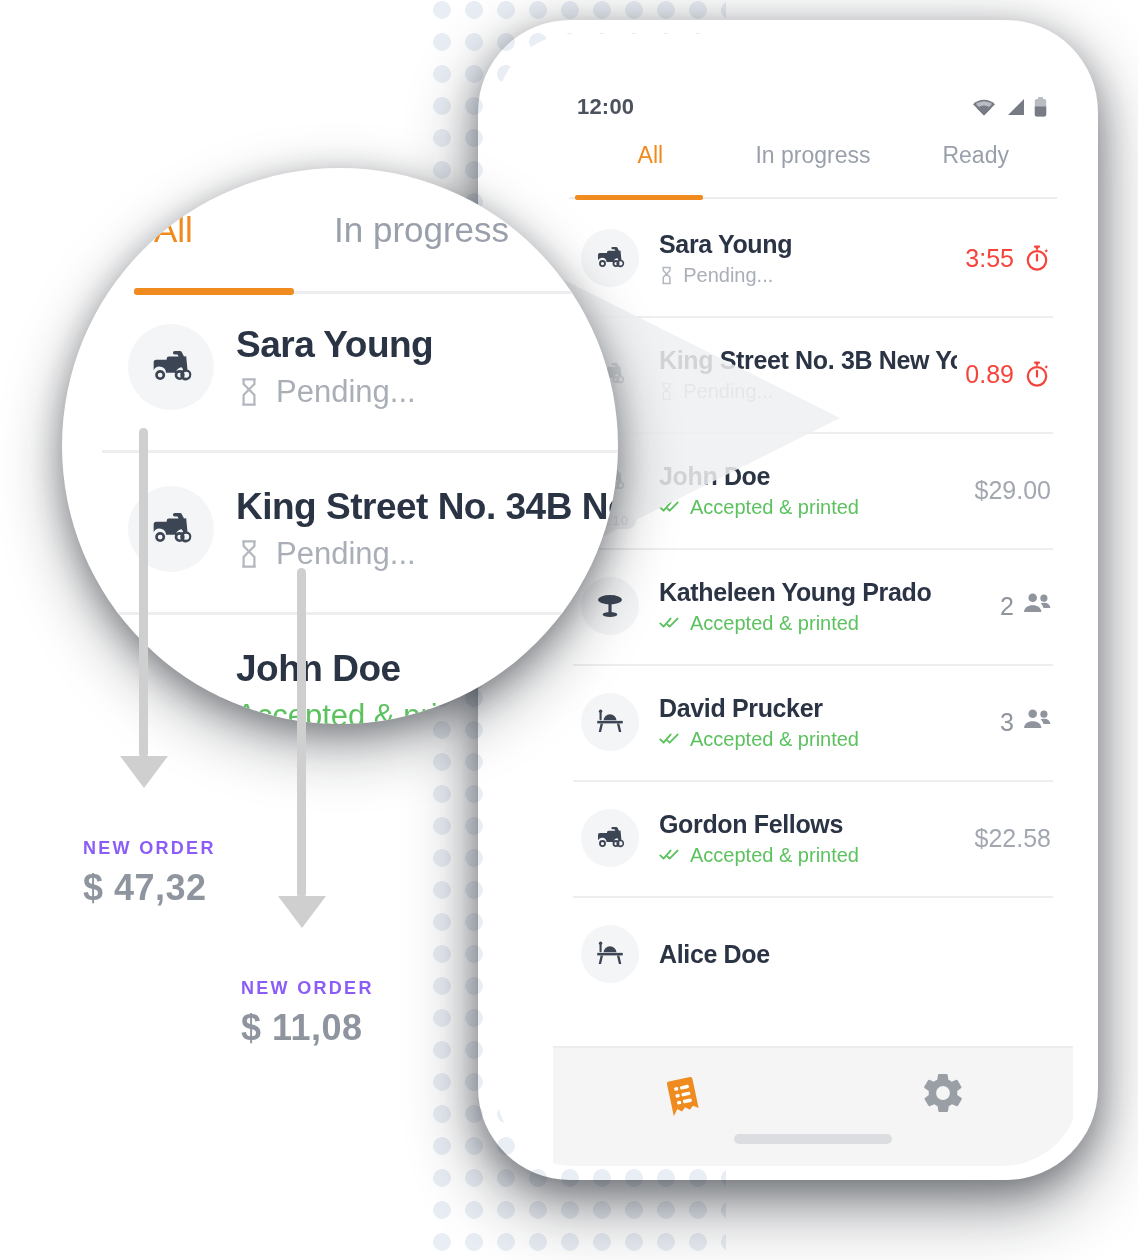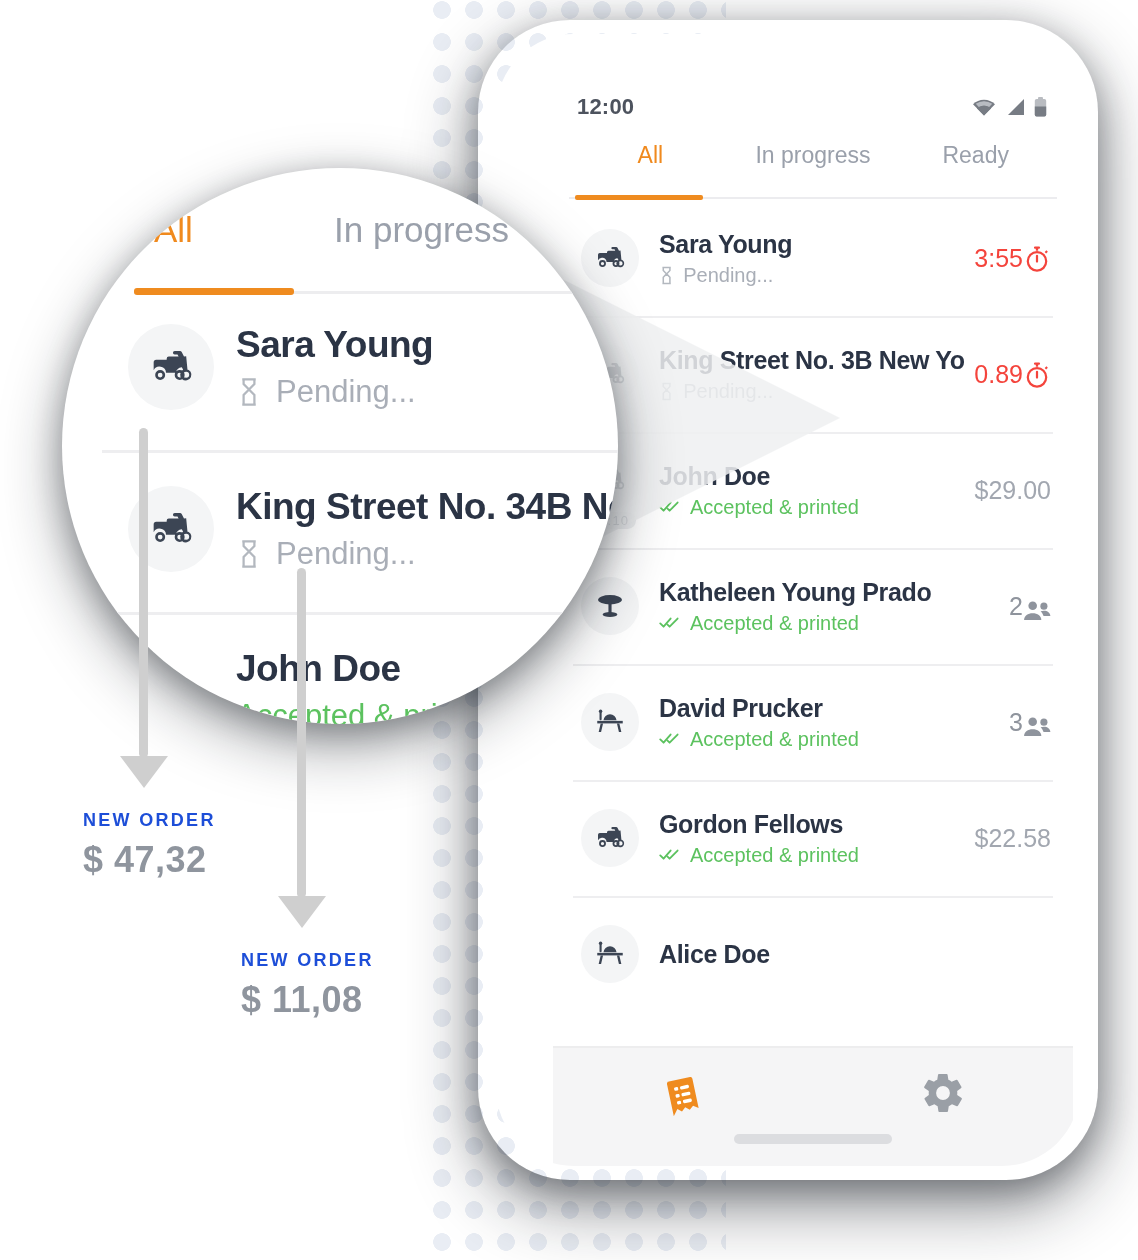--- a/index.html
+++ b/index.html
@@ -86,21 +86,21 @@
   }
   .ord-body { flex:1; min-width:0; padding-left:12px; }
   .ord-name {
     font-size:25px; font-weight:700; color:#2b3445; letter-spacing:-.35px;
     white-space:nowrap; overflow:hidden;
   }
   .ord-sub { display:flex; align-items:center; gap:9px; margin-top:5px; }
   .ord-sub-text { font-size:20px; }
   .ord-sub.pending .ord-sub-text { color:#a9aeb7; }
   .ord-sub.done .ord-sub-text { color:#5cc25f; }
-  .ord-right { display:flex; align-items:flex-end; padding-left:8px; flex:0 0 auto; }
+  .ord-right { display:flex; align-items:flex-start; gap:9px; padding-left:8px; flex:0 0 auto; }
   .ord-val { font-size:25px; white-space:nowrap; }
   .ord-right.timer .ord-val { color:#f4443c; font-weight:500; }
   .ord-right.money .ord-val { color:#a2a7b0; }
   .ord-right.guests .ord-val { color:#8f949d; }
 
   
   #bottom-nav {
     position:absolute; left:0; right:0; bottom:0; height:120px;
     background:#f5f5f6; border-top:2px solid #ededee;
     display:flex; align-items:flex-start; padding-top:22px;
@@ -138,21 +138,21 @@
     position:absolute; left:500px; top:248px; width:340px; height:340px;
     background:#eff0f1; opacity:.85;
     clip-path: polygon(0% 0%, 100% 50%, 0% 100%);
     pointer-events:none;
   }
 
   
   .arrow-line { position:absolute; width:9px; background:#cfcfcf; border-radius:5px; }
   .arrow-head { position:absolute; width:0; height:0; border-left:24px solid transparent; border-right:24px solid transparent; border-top:32px solid #cfcfcf; }
   .anno { position:absolute; }
-  .anno-label { font-size:18px; font-weight:700; letter-spacing:2.3px; color:#1d4ed8; }
+  .anno-label { font-size:18px; font-weight:700; letter-spacing:2.3px; color:#8b5cf6;margin-top:28px; }
   .anno-amount { font-size:36px; font-weight:700; color:#8f959e; letter-spacing:.5px; margin-top:8px; }
 
   svg { display:block; }
 </style>
 </head>
 <body>
 
 <div id="stage">
 
   <div class="dots" id="dots-top"></div>

